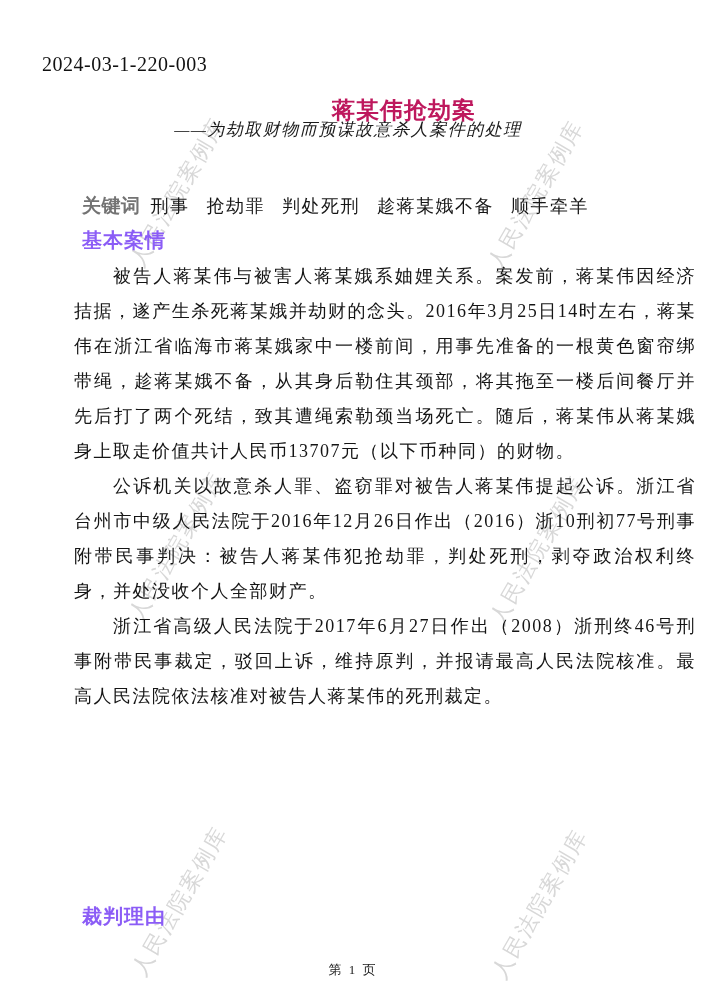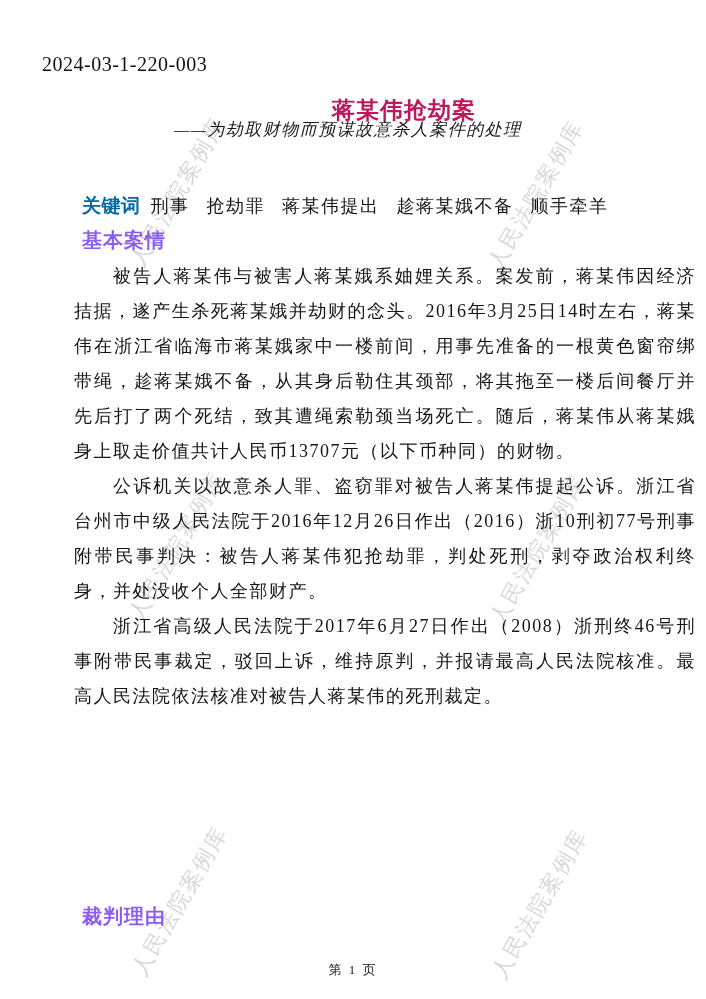--- a/index.html
+++ b/index.html
@@ -89,21 +89,21 @@
     top: 193px;
     font-size: 18px;
     letter-spacing: 1.5px;
     color: #161616;
   }
   .kw-label {
     font-family: "Liberation Sans", "DejaVu Sans", sans-serif;
     font-weight: bold;
     font-size: 19px;
     letter-spacing: 0.5px;
-    color: #0369a1;
+    color: #737373;
     margin-right: 10px;
   }
   .kw { margin-right: 17px; margin-top: 23px; }
   .sec-heading {
     position: absolute;
     left: 82px;
     margin: 0;
     font-family: "Liberation Sans", "DejaVu Sans", sans-serif;
     font-weight: bold;
     font-size: 20px;
@@ -155,21 +155,21 @@
 
   <div class="content">
 
     <div class="case-number">2024-03-1-220-003</div>
 
     <h1 class="doc-title">蒋某伟抢劫案</h1>
 
     <div class="doc-subtitle">——为劫取财物而预谋故意杀人案件的处理</div>
 
     <div class="keywords">
-      <span class="kw-label">关键词</span><span class="kw">刑事</span><span class="kw">抢劫罪</span><span class="kw">蒋某伟提出</span><span class="kw">趁蒋某娥不备</span><span class="kw">顺手牵羊</span>
+      <span class="kw-label">关键词</span><span class="kw">刑事</span><span class="kw">抢劫罪</span><span class="kw">判处死刑</span><span class="kw">趁蒋某娥不备</span><span class="kw">顺手牵羊</span>
     </div>
 
     <h2 class="sec-heading h-basic">基本案情</h2>
 
     <div class="body-text">
       <p>被告人蒋某伟与被害人蒋某娥系妯娌关系。案发前，蒋某伟因经济拮据，遂产生杀死蒋某娥并劫财的念头。2016年3月25日14时左右，蒋某伟在浙江省临海市蒋某娥家中一楼前间，用事先准备的一根黄色窗帘绑带绳，趁蒋某娥不备，从其身后勒住其颈部，将其拖至一楼后间餐厅并先后打了两个死结，致其遭绳索勒颈当场死亡。随后，蒋某伟从蒋某娥身上取走价值共计人民币13707元（以下币种同）的财物。</p>
       <p>公诉机关以故意杀人罪、盗窃罪对被告人蒋某伟提起公诉。浙江省台州市中级人民法院于2016年12月26日作出（2016）浙10刑初77号刑事附带民事判决：被告人蒋某伟犯抢劫罪，判处死刑，剥夺政治权利终身，并处没收个人全部财产。</p>
       <p>浙江省高级人民法院于2017年6月27日作出（2008）浙刑终46号刑事附带民事裁定，驳回上诉，维持原判，并报请最高人民法院核准。最高人民法院依法核准对被告人蒋某伟的死刑裁定。</p>
     </div>
 

